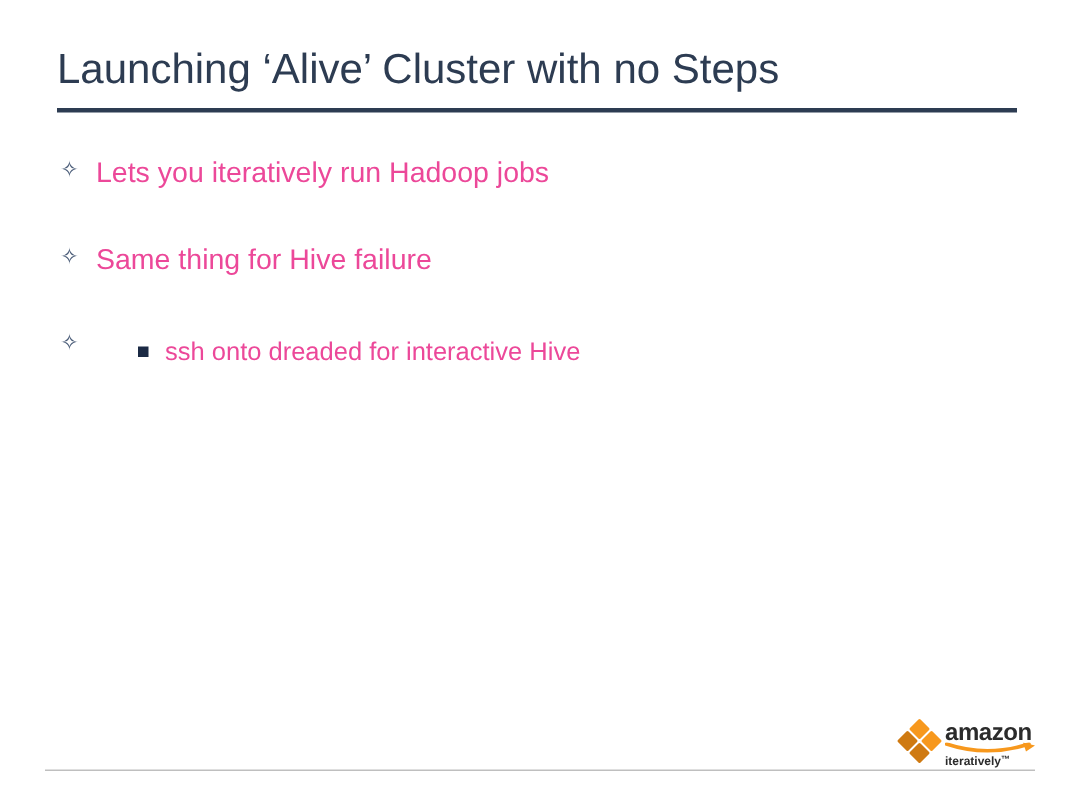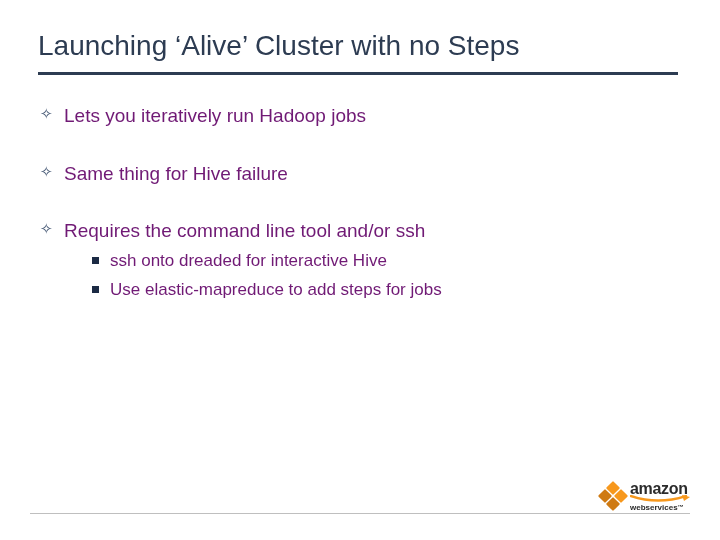--- a/index.html
+++ b/index.html
@@ -36,21 +36,21 @@
     list-style: none;
     padding: 0 12px 0 2px;
     margin: 0;
   }
   ul.level1 > li {
     position: relative;
     padding-left: 24px;
     margin: 0 0 32px 0;
     font-size: 19px;
     line-height: 1.35;
-    color: #701a75;
+    color: #ec4899;
   }
   ul.level1 > li::before {
     content: "✧";
     position: absolute;
     left: 0;
     top: 1px;
     font-size: 15px;
     color: #4a5c78;
   }
   ul.level2 {
@@ -80,21 +80,21 @@
     bottom: 18px;
     width: 660px;
     border: none;
     border-top: 1px solid #bfbfbf;
   }
   .logo {
     position: absolute;
     right: 28px;
     bottom: 28px;
     display: flex;
-    align-items: center;
+    align-items: flex-start;
     gap: 0;
   }
   .logo-cubes {
     width: 34px;
     height: 28px;
     position: relative;
   }
   .cube {
     position: absolute;
     width: 10px;
@@ -141,27 +141,23 @@
   <hr class="title-rule">
 
   <ul class="level1">
     <li>
       <span>Lets you iteratively run Hadoop jobs</span>
     </li>
     <li>
       <span>Same thing for Hive failure</span>
     </li>
     <li>
-      <span>Requires the command line tool and/or ssh</span>
       <ul class="level2">
         <li>
           <span>ssh onto dreaded for interactive Hive</span>
-        </li>
-        <li>
-          <span>Use elastic-mapreduce to add steps for jobs</span>
         </li>
       </ul>
     </li>
   </ul>
 
   <hr class="bottom-rule">
 
   <div class="logo">
     <div class="logo-cubes">
       <div class="cube orange c1"></div>
@@ -169,18 +165,18 @@
       <div class="cube orange c3"></div>
       <div class="cube dark   c4"></div>
     </div>
     <div class="logo-text">
       <span class="logo-amazon">amazon</span>
       <svg class="logo-swoosh" width="62" height="8" viewBox="0 0 62 8">
         <path d="M1 1 Q28 10 56 1" stroke="#f7981d" stroke-width="2.4" fill="none" stroke-linecap="round"></path>
         <path d="M52 0 L60 2 L54 6 Z" fill="#f7981d"></path>
       </svg>
       <span class="logo-ws">
-        <span>webservices</span><sup>™</sup>
+        <span>iteratively</span><sup>™</sup>
       </span>
     </div>
   </div>
 
 </div>
 
 </body></html>

